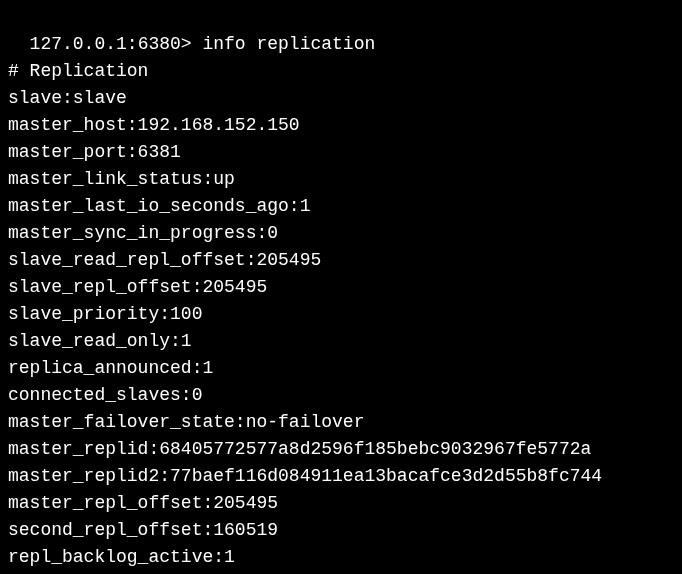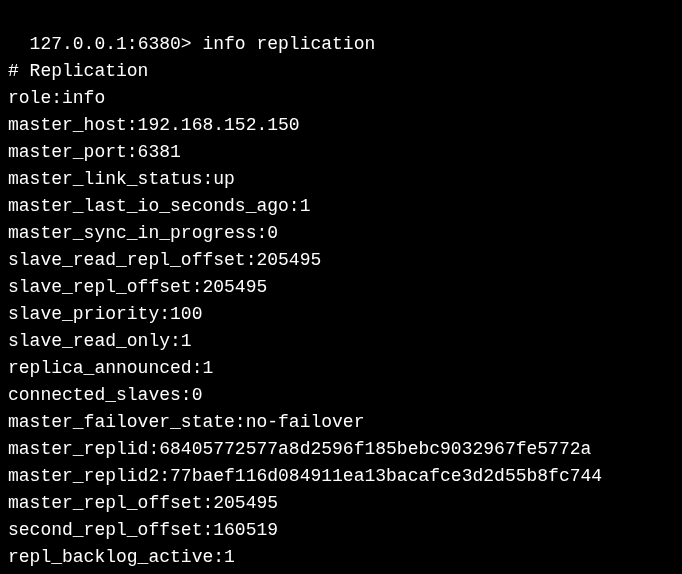--- a/index.html
+++ b/index.html
@@ -28,21 +28,21 @@
       display: inline;
     }
   </style>
 </head>
 <body>
 
 <div class="terminal-line">
   <span class="prompt">127.0.0.1:6380&gt; </span><span class="command">info replication</span>
 </div>
 <div class="terminal-line"># Replication</div>
-<div class="terminal-line">role:info</div>
+<div class="terminal-line">slave:slave</div>
 <div class="terminal-line">master_host:192.168.152.150</div>
 <div class="terminal-line">master_port:6381</div>
 <div class="terminal-line">master_link_status:up</div>
 <div class="terminal-line">master_last_io_seconds_ago:1</div>
 <div class="terminal-line">master_sync_in_progress:0</div>
 <div class="terminal-line">slave_read_repl_offset:205495</div>
 <div class="terminal-line">slave_repl_offset:205495</div>
 <div class="terminal-line">slave_priority:100</div>
 <div class="terminal-line">slave_read_only:1</div>
 <div class="terminal-line">replica_announced:1</div>

